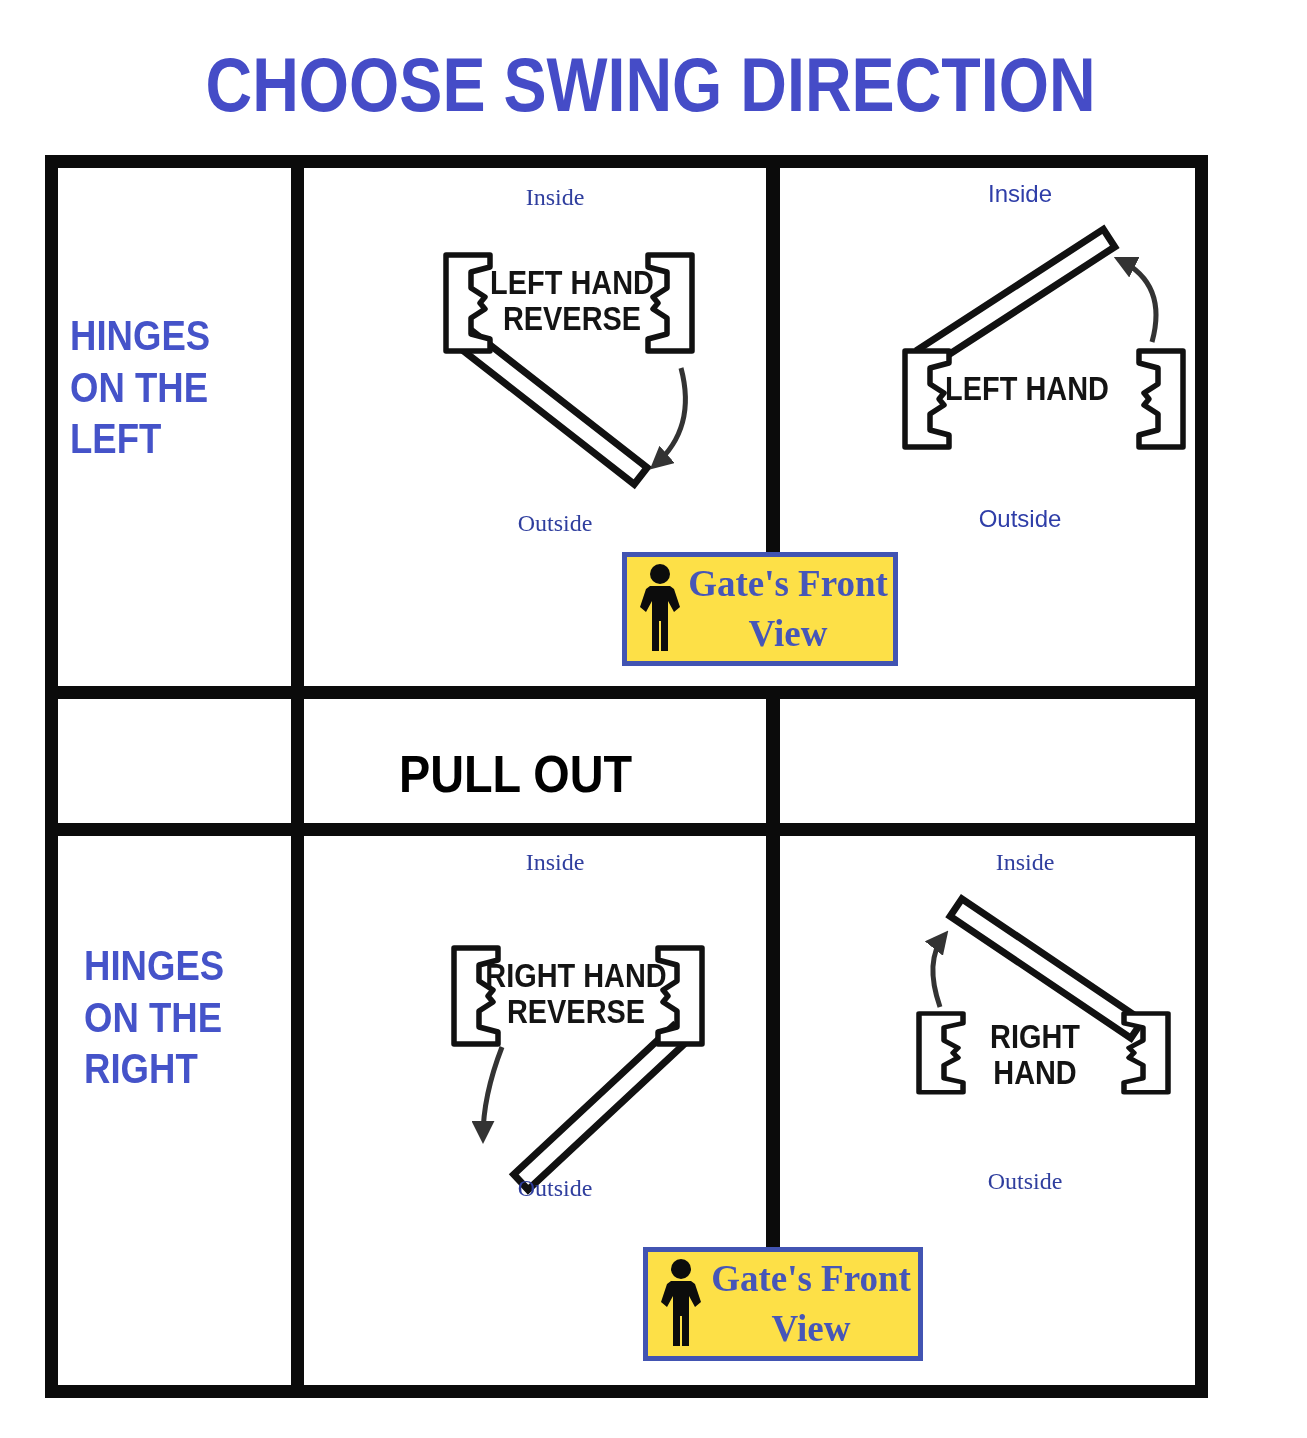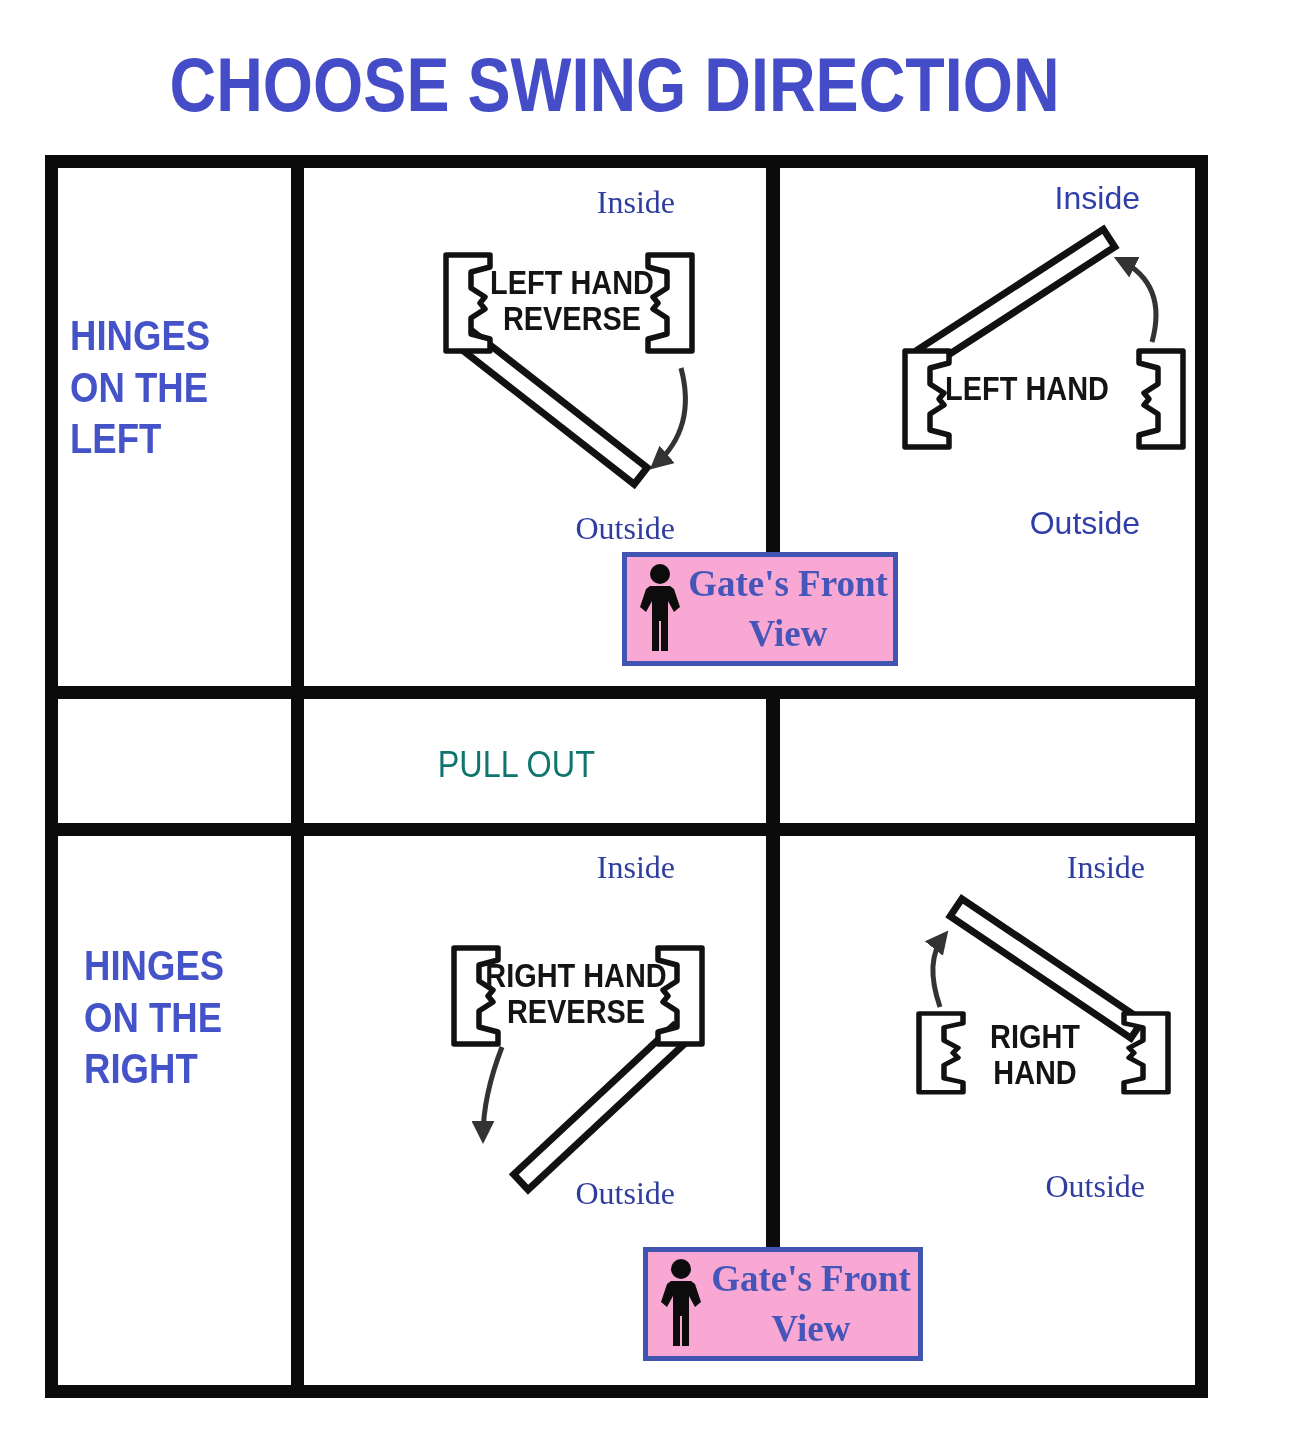--- a/index.html
+++ b/index.html
@@ -2,41 +2,41 @@
 <html><head>
 <meta charset="utf-8">
 <style>
   html,body{margin:0;padding:0;background:#fff;}
   .canvas{position:relative;width:1307px;height:1438px;background:#ffffff;
           font-family:"Liberation Sans",sans-serif;overflow:hidden;}
   .abs{position:absolute;}
   .pre{white-space:pre-line;}
   
   .title{top:44px;left:0;width:1230px;text-align:center;color:#454cc7;
-         font-size:76px;font-weight:700;line-height:1.08;}
+         font-size:76px;font-weight:700;line-height:1.08;padding-left:36px;}
   .title>span{display:inline-block;transform:scaleX(.85);transform-origin:center;}
   
   .board{left:45px;top:155px;width:1163px;height:1243px;}
   .bar{position:absolute;background:#0b0b0b;}
   
   .rowlab{width:240px;color:#4553c9;font-size:43px;font-weight:700;line-height:1.2;
           transform:scaleX(.85);transform-origin:left top;}
   
-  .colhead{color:#0f766e;font-size:36px;font-weight:400;text-align:center;}
+  .colhead{color:#000000;font-size:52px;font-weight:700;text-align:center;}
   .colhead>span{display:inline-block;transform:scaleX(.9);transform-origin:center;}
   
   .quad{position:absolute;}
   .quad svg{position:absolute;left:0;top:0;}
-  .qlabel{position:absolute;text-align:right;font-size:32px;}
+  .qlabel{position:absolute;text-align:center;font-size:24px;}
   .serif{font-family:"Liberation Serif",serif;color:#2f3e9e;}
   .sans{font-family:"Liberation Sans",sans-serif;color:#2f3ea8;}
   .hand{position:absolute;text-align:center;color:#141414;font-size:34px;font-weight:700;
         line-height:1.07;transform:scaleX(.85);transform-origin:center;}
   
-  .gfv{background:#f9a8d4;border:5px solid #4254b2;display:flex;align-items:center;z-index:5;}
+  .gfv{background:#fde047;border:5px solid #4254b2;display:flex;align-items:center;z-index:5;}
   .gfv .txt{flex:1;text-align:center;font-family:"Liberation Serif",serif;font-weight:700;
             color:#4656b8;font-size:37px;line-height:1.35;}
   .gfv svg{margin-left:10px;flex:0 0 auto;}
 </style>
 </head>
 <body>
 
 <svg width="0" height="0" style="position:absolute">
   <defs>
     <path id="postL" d="M3,3 L47,3 L47,15 L28,20 L28,36 L42,45 L37,51 L42,57 L28,66 L28,82 L47,87 L47,99 L3,99 Z" fill="#ffffff" stroke="#111111" stroke-width="5.5" stroke-linejoin="round"></path>

